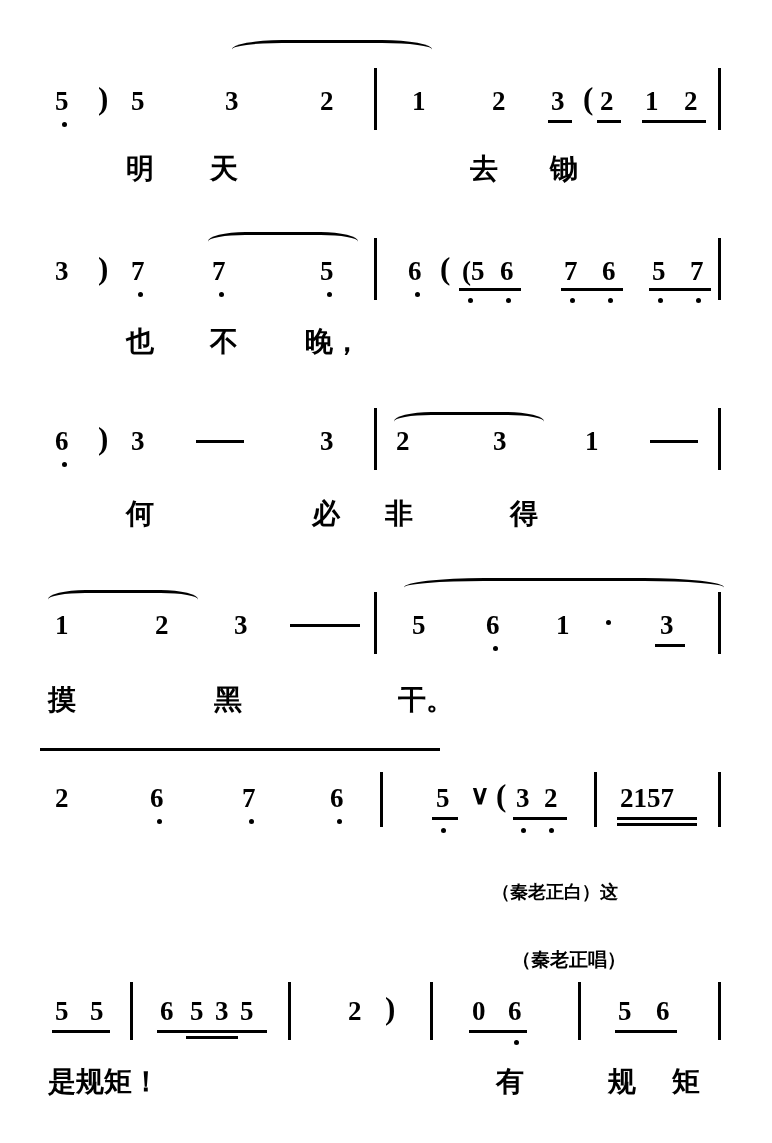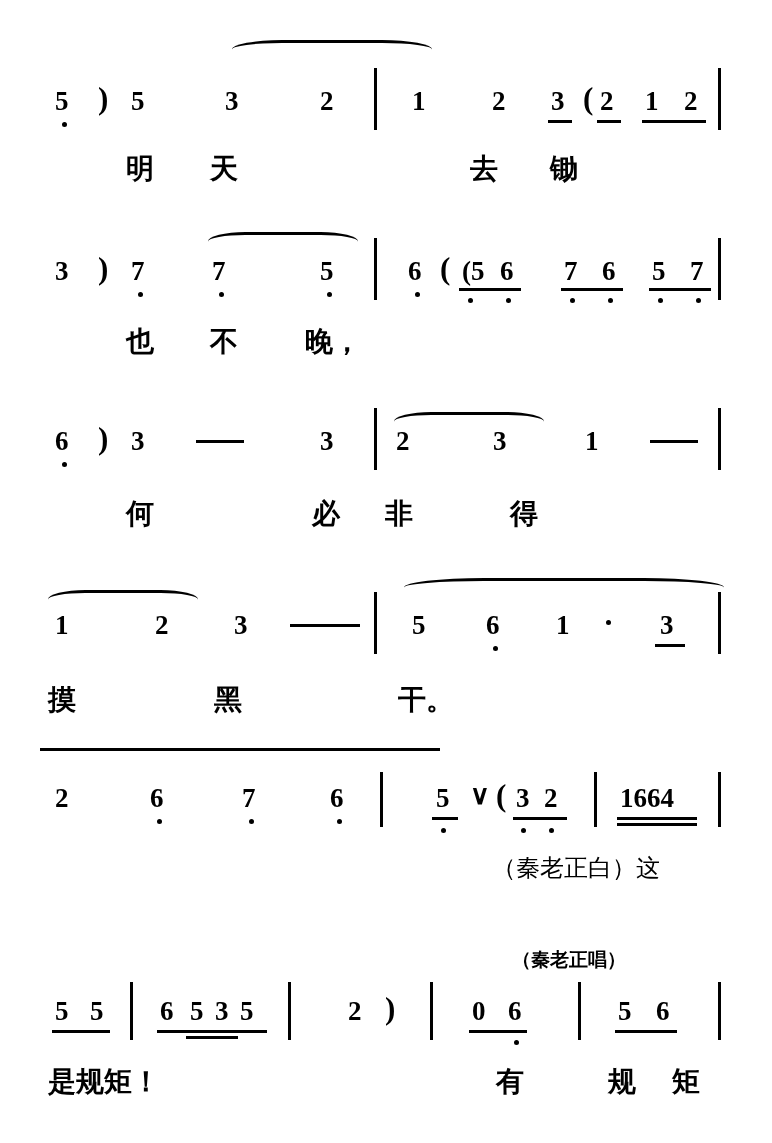--- a/index.html
+++ b/index.html
@@ -32,23 +32,24 @@
     font-weight:bold;
   }
   .lyric-sm{
     font-family:"DejaVu Serif",serif;
     font-size:19px;
     line-height:19px;
     font-weight:bold;
   }
   .speak{
     font-family:"DejaVu Serif",serif;
-    font-size:24px;
+    font-size:18px;
     line-height:24px;
-    font-weight:normal;
+    font-weight:bold;
+    margin-top:24px;
   }
   
   .bar{position:absolute;background:#000;width:3px;}
   
   .beam{position:absolute;background:#000;height:3px;}
   
   .dash{position:absolute;background:#000;height:3px;}
   
   .dot{position:absolute;background:#000;width:5px;height:5px;border-radius:50%;}
   
@@ -221,21 +222,21 @@
 
     <div class="g paren" style="left:496px;top:780px;">(</div>
     <div class="g num" style="left:516px;top:785px;">3</div>
     <div class="g num" style="left:544px;top:785px;">2</div>
     <div class="beam" style="left:513px;top:817px;width:54px;"></div>
     <div class="dot" style="left:521px;top:828px;"></div>
     <div class="dot" style="left:549px;top:828px;"></div>
 
     <div class="bar" style="left:594px;top:772px;height:55px;"></div>
 
-    <div class="g num" style="left:620px;top:785px;">1664</div>
+    <div class="g num" style="left:620px;top:785px;">2157</div>
     <div class="beam" style="left:617px;top:817px;width:80px;"></div>
     <div class="beam" style="left:617px;top:823px;width:80px;"></div>
 
     <div class="bar" style="left:718px;top:772px;height:55px;"></div>
 
     <div class="g speak" style="left:492px;top:856px;">（秦老正白）这</div>
   </div>
 
   <div>
     <div class="g lyric-sm" style="left:512px;top:950px;">（秦老正唱）</div>

